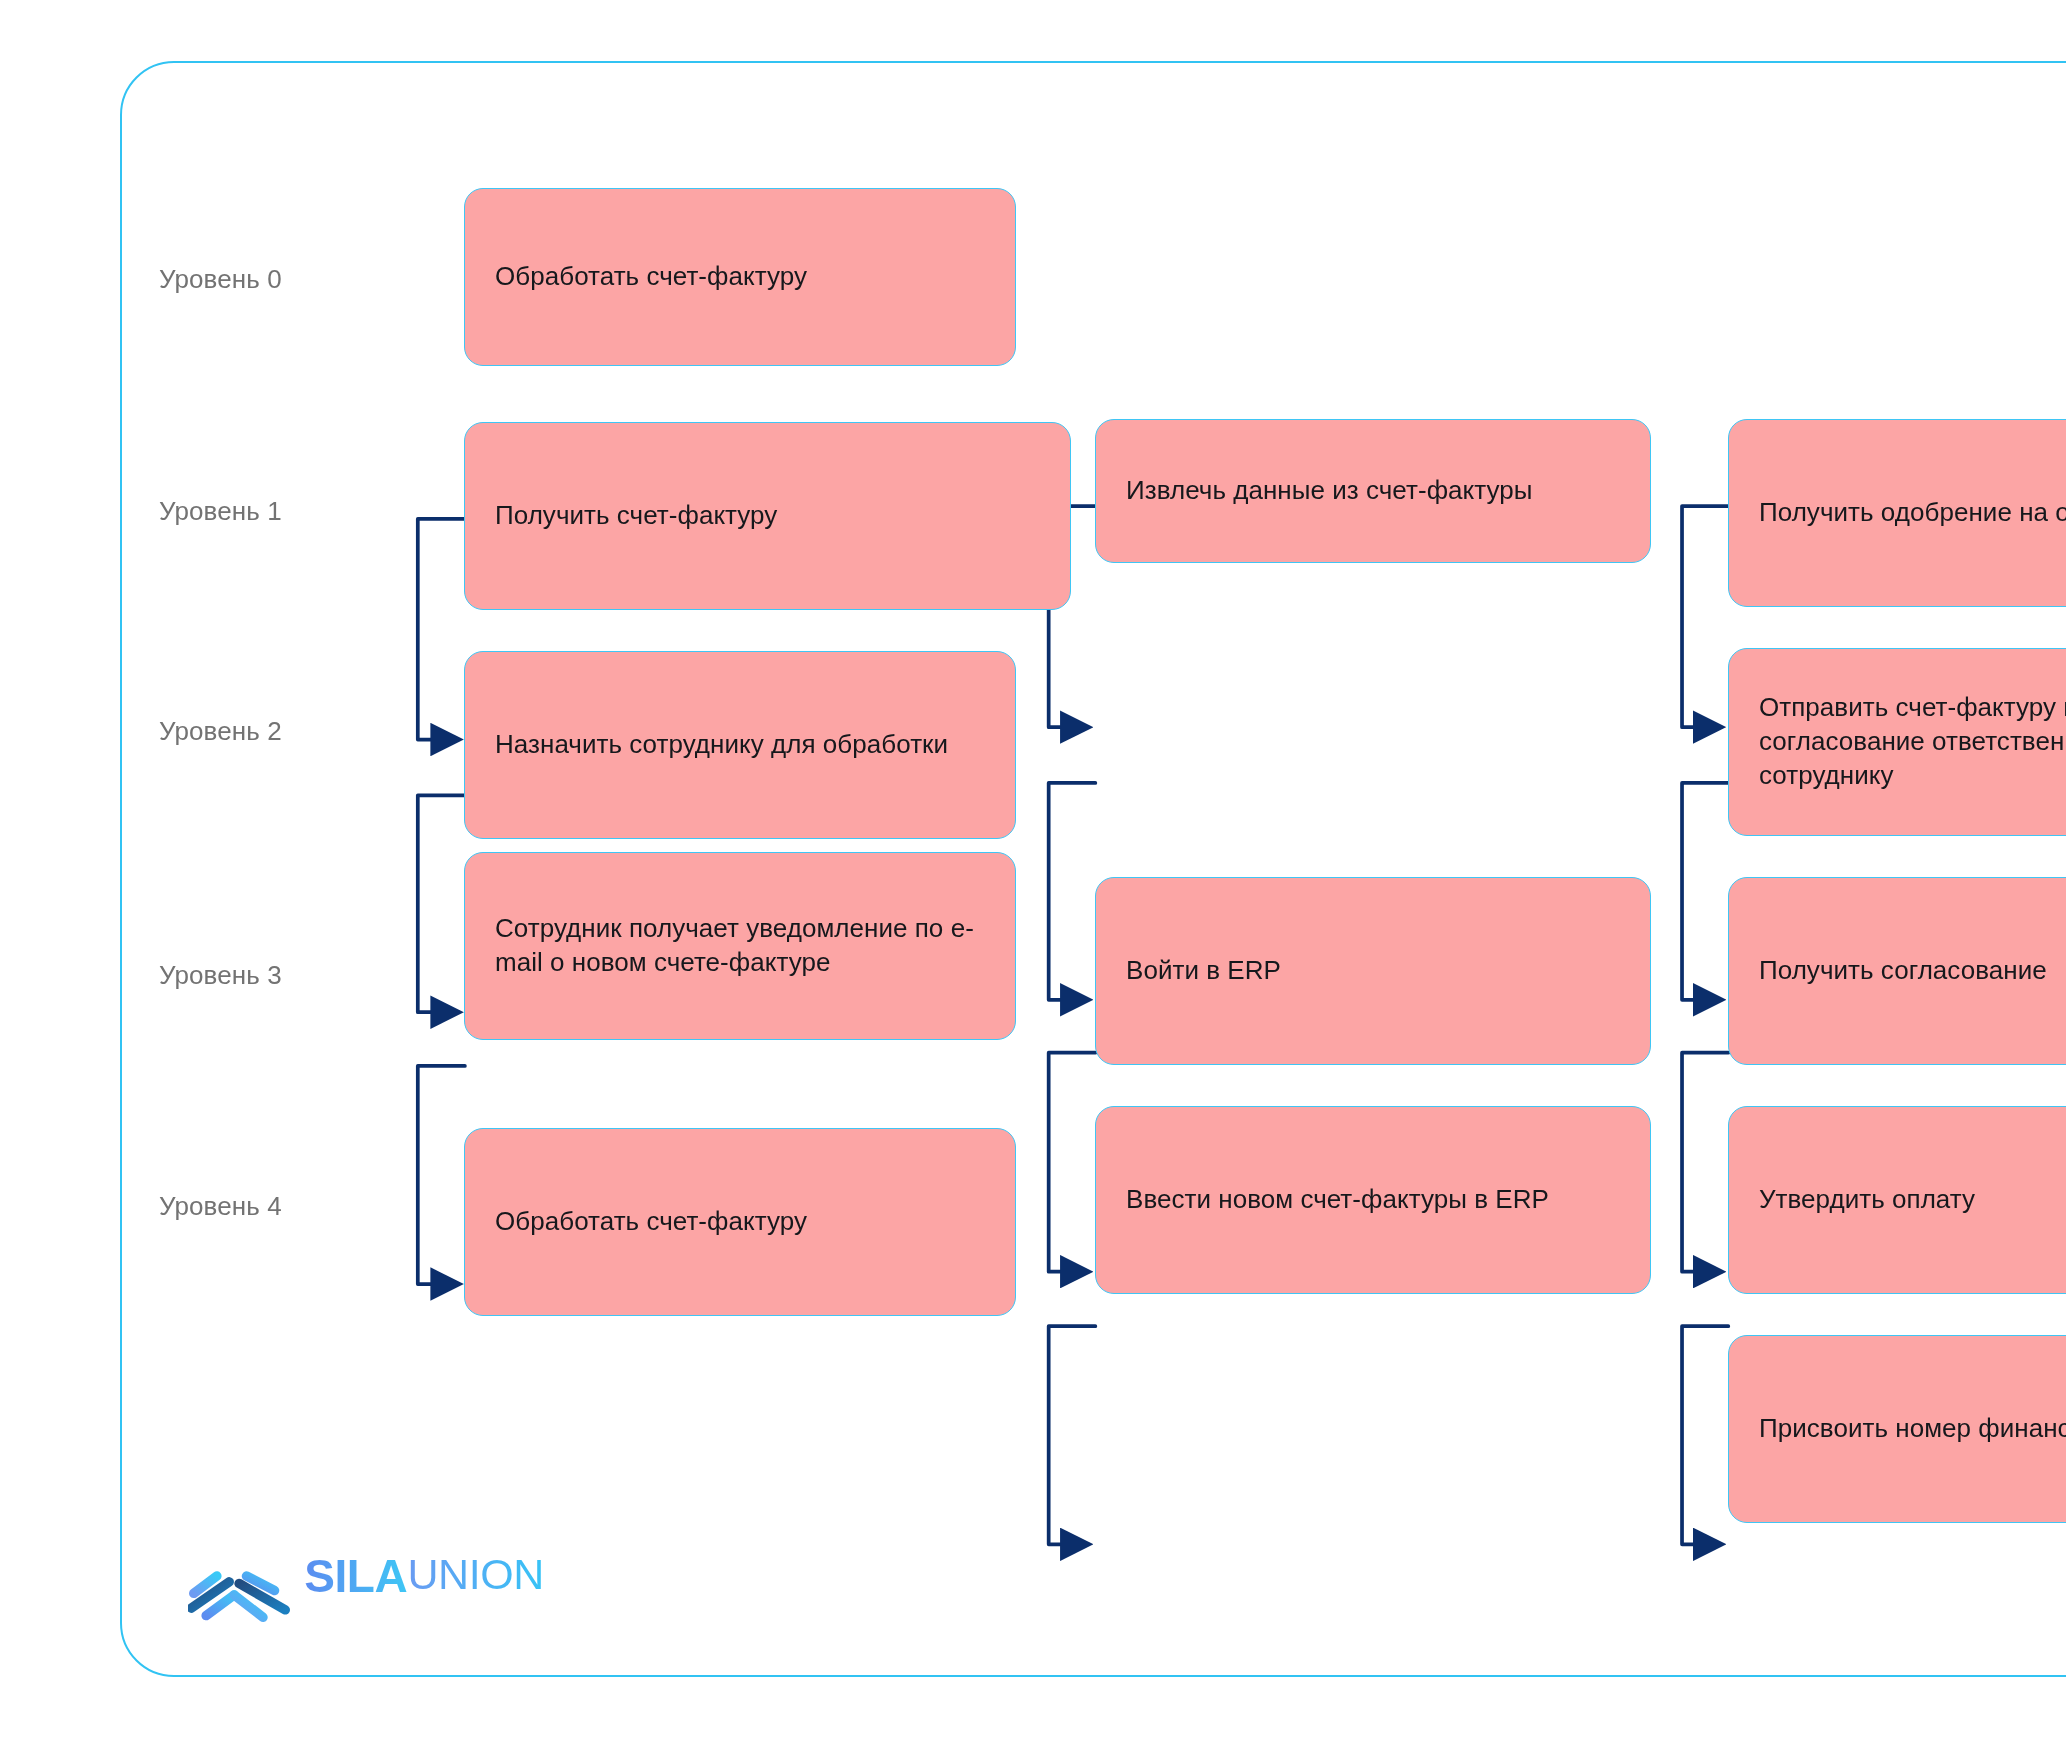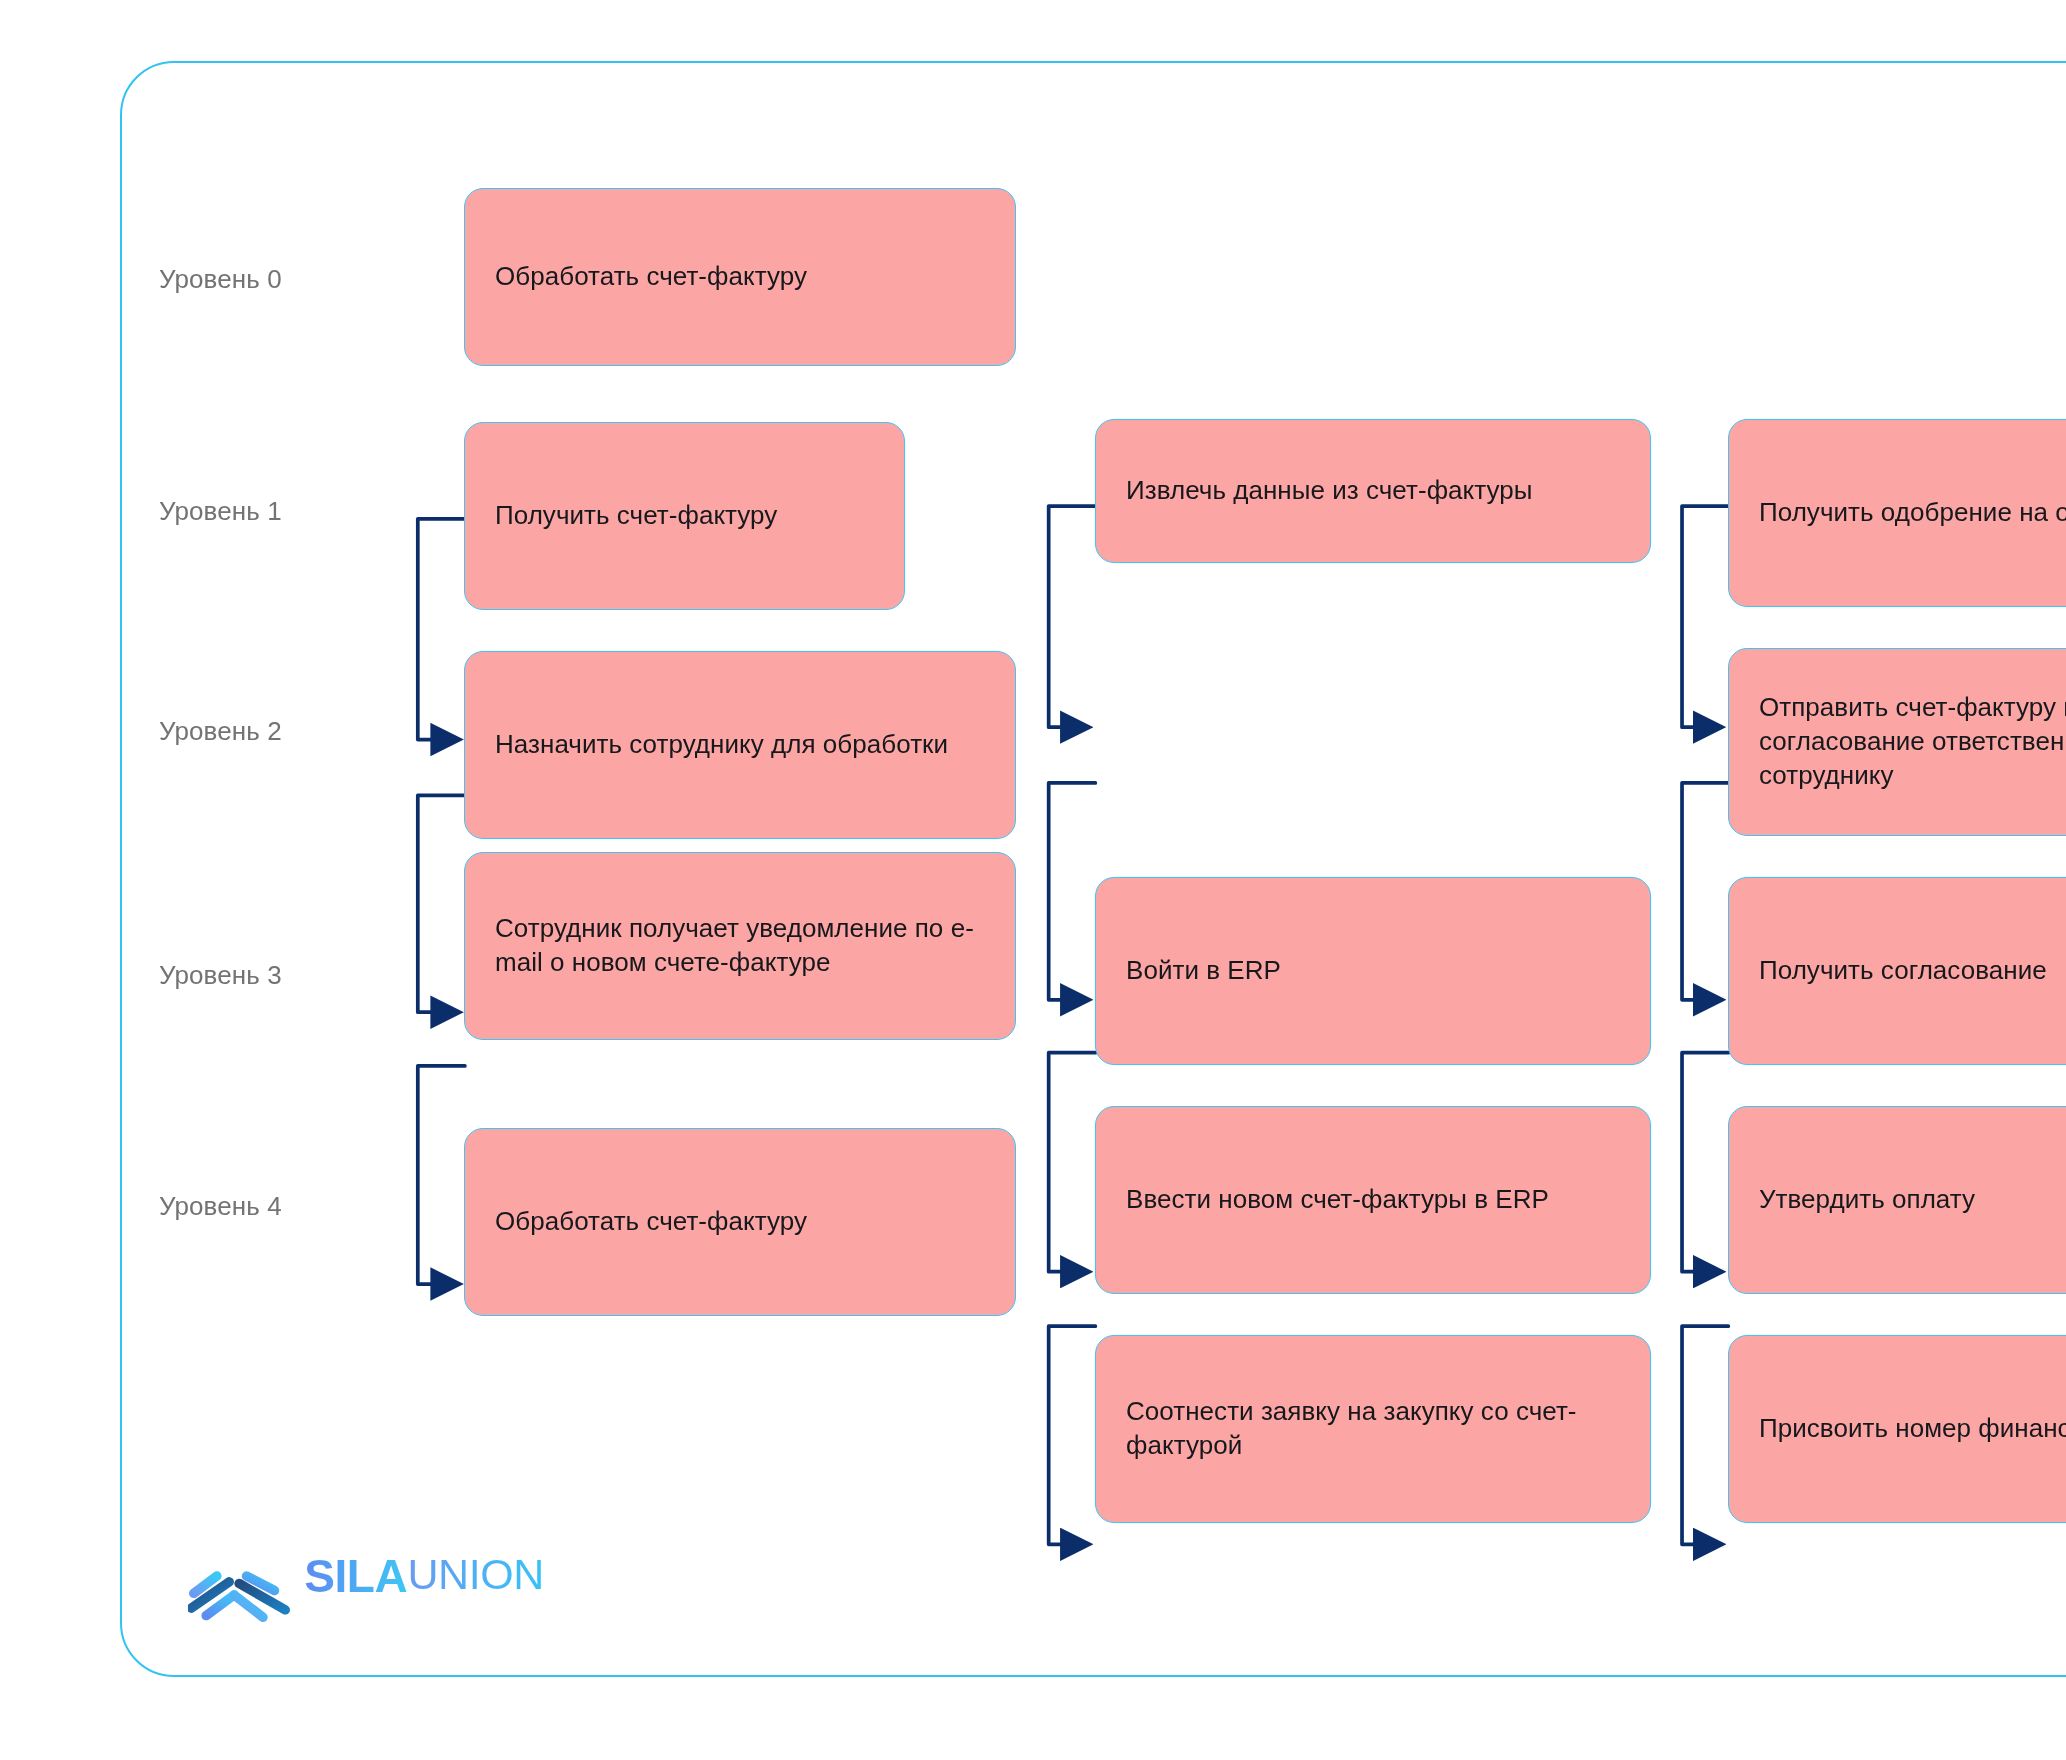--- a/index.html
+++ b/index.html
@@ -150,44 +150,41 @@
   <div class="level-label" style="top:263px">Уровень 0</div>
   <div class="level-label" style="top:495px">Уровень 1</div>
   <div class="level-label" style="top:715px">Уровень 2</div>
   <div class="level-label" style="top:959px">Уровень 3</div>
   <div class="level-label" style="top:1190px">Уровень 4</div>
 
   <div class="node" style="left:464px; top:188px; width:552px; height:178px;">
     <span class="node-label">Обработать счет-фактуру</span>
   </div>
 
-  <div class="node" style="left:464px; top:422px; width:441px; height:188px;">
+  <div class="node" style="left:464px; top:422px; width:607px; height:188px;">
     <span class="node-label">Получить счет-фактуру</span>
   </div>
   <div class="node" style="left:464px; top:651px; width:552px; height:188px;">
     <span class="node-label">Назначить сотруднику для обработки</span>
   </div>
   <div class="node" style="left:464px; top:852px; width:552px; height:188px;">
     <span class="node-label">Сотрудник получает уведомление по e-mail о новом счете-фактуре</span>
   </div>
   <div class="node" style="left:464px; top:1128px; width:552px; height:188px;">
     <span class="node-label">Обработать счет-фактуру</span>
   </div>
 
   <div class="node" style="left:1095px; top:419px; width:556px; height:144px;">
     <span class="node-label">Извлечь данные из счет-фактуры</span>
   </div>
   <div class="node" style="left:1095px; top:877px; width:556px; height:188px;">
     <span class="node-label">Войти в ERP</span>
   </div>
   <div class="node" style="left:1095px; top:1106px; width:556px; height:188px;">
     <span class="node-label">Ввести новом счет-фактуры в ERP</span>
-  </div>
-  <div class="node" style="left:1095px; top:1335px; width:556px; height:188px;">
-    <span class="node-label">Соотнести заявку на закупку со счет-фактурой</span>
   </div>
 
   <div class="node" style="left:1728px; top:419px; width:556px; height:188px;">
     <span class="node-label">Получить одобрение на оплату</span>
   </div>
   <div class="node" style="left:1728px; top:648px; width:556px; height:188px;">
     <span class="node-label">Отправить счет-фактуру на согласование ответственному сотруднику</span>
   </div>
   <div class="node" style="left:1728px; top:877px; width:556px; height:188px;">
     <span class="node-label">Получить согласование</span>

